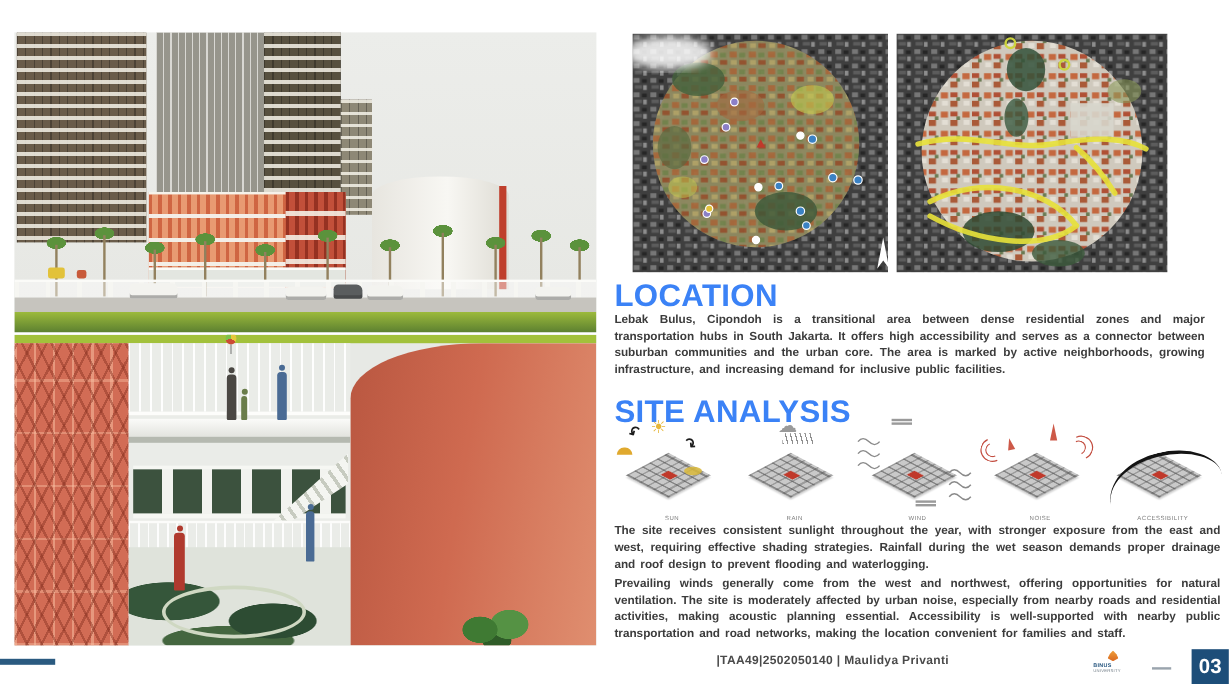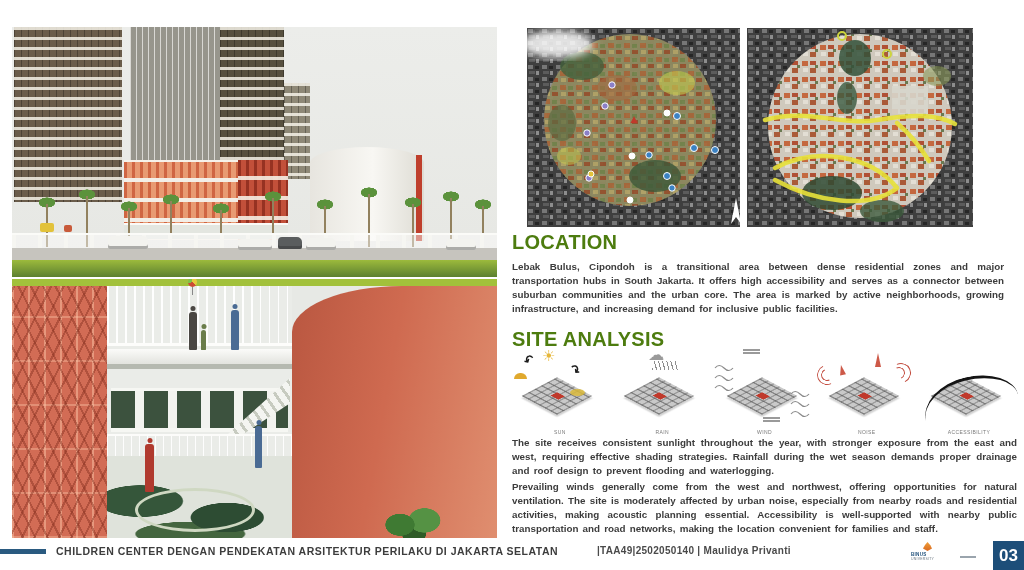--- a/index.html
+++ b/index.html
@@ -80,21 +80,21 @@
   .plant { right:48px; bottom:0; width:70px; height:44px; background:
       radial-gradient(ellipse 24px 18px at 30% 70%, #3f7a33 60%, rgba(0,0,0,0) 62%),
       radial-gradient(ellipse 26px 20px at 65% 60%, #559244 60%, rgba(0,0,0,0) 62%),
       radial-gradient(ellipse 20px 14px at 50% 90%, #2f5c28 60%, rgba(0,0,0,0) 62%); }
 
   
   .map { top:28px; height:199px; display:block; }
   .map-left { left:527px; width:213px; }
   .map-right { left:747px; width:226px; }
 
-  h1.sec { left:512px; font-size:20px; font-weight:bold; letter-spacing:.3px; color:#4d7c0f; }
+  h1.sec { left:512px; font-size:26px; font-weight:bold; letter-spacing:.3px; color:#3b82f6; }
   .para { left:512px; font-size:9.8px; line-height:1.42; color:#3c3c3c; font-weight:bold;
       text-align:justify; word-spacing:1.5px; }
 
   .diagrams { left:512px; top:351px; width:505px; height:84px; display:flex; justify-content:space-between; }
   .diag { position:relative; width:96px; height:84px; }
   .iso { position:absolute; left:20px; top:20px; width:50px; height:50px;
       transform:rotateX(58deg) rotateZ(45deg); background-color:#c9c9c9;
       background-image:repeating-linear-gradient(0deg, rgba(70,70,70,.5) 0 2px, rgba(0,0,0,0) 2px 9px),
                        repeating-linear-gradient(90deg, rgba(70,70,70,.35) 0 2px, rgba(0,0,0,0) 2px 8px);
       box-shadow:3px 3px 2px rgba(0,0,0,.18); }
@@ -332,21 +332,20 @@
       <div class="iso"></div>
       <i class="abs roadline"></i>
       <figcaption>ACCESSIBILITY</figcaption>
     </figure>
   </div>
 
   <p class="abs para" style="top:436px; width:505px;">The site receives consistent sunlight throughout the year, with stronger exposure from the east and west, requiring effective shading strategies. Rainfall during the wet season demands proper drainage and roof design to prevent flooding and waterlogging.</p>
   <p class="abs para" style="top:480px; width:505px;">Prevailing winds generally come from the west and northwest, offering opportunities for natural ventilation. The site is moderately affected by urban noise, especially from nearby roads and residential activities, making acoustic planning essential. Accessibility is well-supported with nearby public transportation and road networks, making the location convenient for families and staff.</p>
 
   <i class="abs fline"></i>
-  <span class="abs ftitle">CHILDREN CENTER DENGAN PENDEKATAN ARSITEKTUR PERILAKU DI JAKARTA SELATAN</span>
   <span class="abs credits">|TAA49|2502050140 | Maulidya Privanti</span>
   <span class="abs logo">
     <i class="abs logo-flame"></i>
     <b class="abs logo-name">BINUS</b>
     <i class="abs logo-sub" style="font-style:normal;">UNIVERSITY</i>
   </span>
   <i class="abs logo-dash" style="left:960px; top:556px;"></i>
   <div class="abs pagebox">03</div>
 
 </div>

